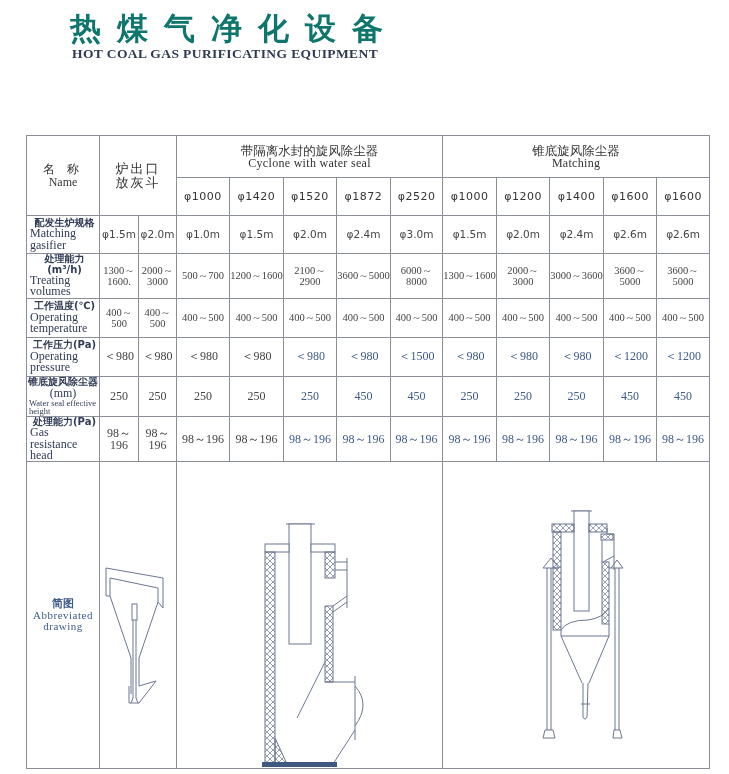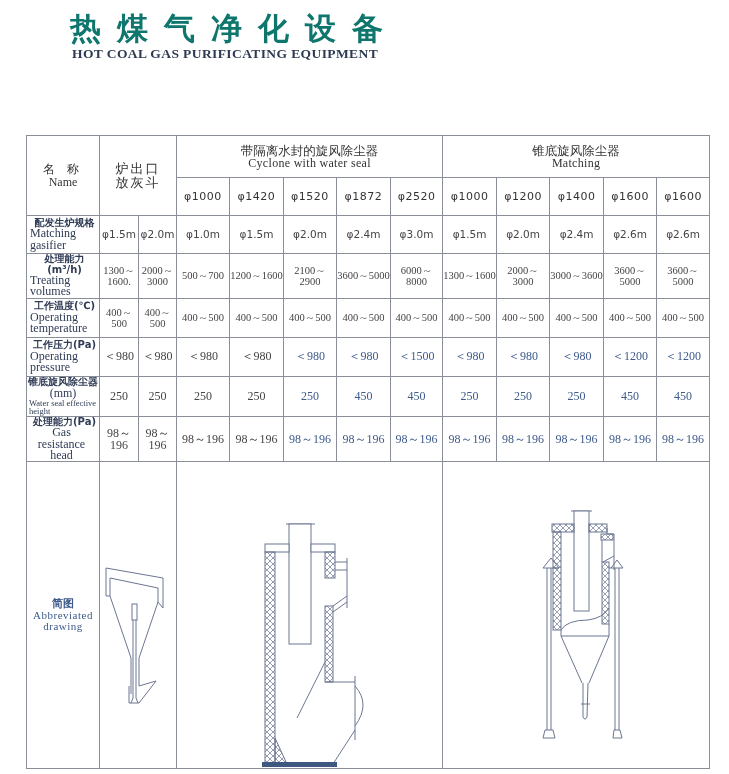--- a/index.html
+++ b/index.html
@@ -176,21 +176,21 @@
     <td class="v big blue">250</td>
     <td class="v big blue">250</td>
     <td class="v big blue">250</td>
     <td class="v big blue">450</td>
     <td class="v big blue">450</td>
   </tr>
 
   <tr style="height:41px">
     <td class="label">
       <span class="cn">处理能力(Pa)</span>
-      <span class="en" style="text-align:center;padding-right:6px">Gas resistance head</span>
+      <span class="en" style="padding-right:6px">Gas resistance head</span>
     </td>
     <td class="v big" style="white-space:pre-line">98～
 196</td>
     <td class="v big" style="white-space:pre-line">98～
 196</td>
     <td class="v big">98～196</td>
     <td class="v big">98～196</td>
     <td class="v big blue">98～196</td>
     <td class="v big blue">98～196</td>
     <td class="v big blue">98～196</td>

